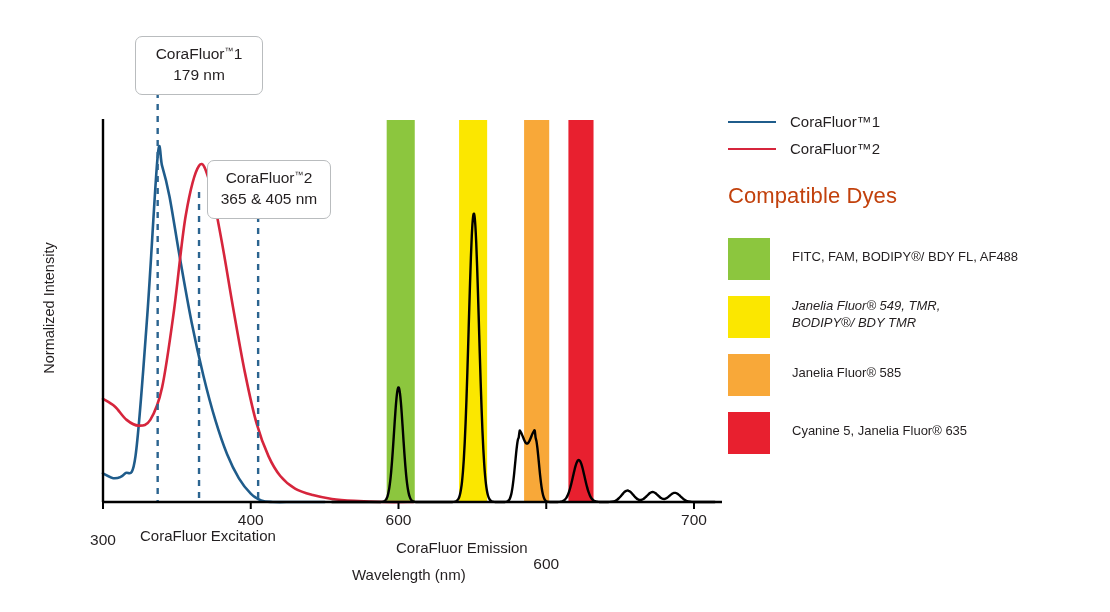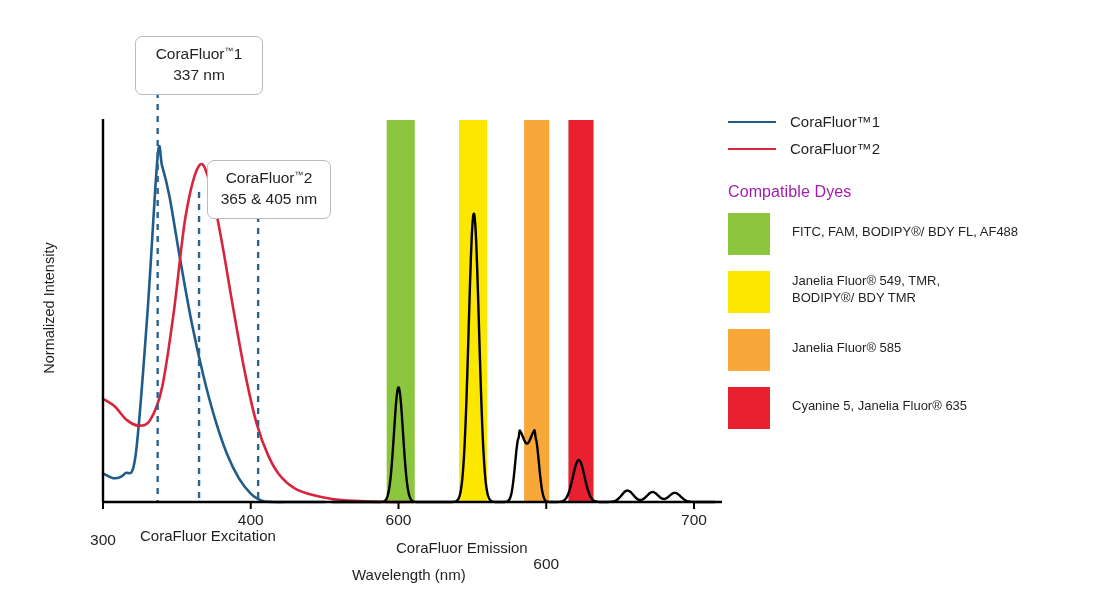--- a/index.html
+++ b/index.html
@@ -94,43 +94,43 @@
     flex: 0 0 auto;
   }
   .line-legend-row .ll-label {
     font-size: 15px;
     color: #231f20;
     white-space: nowrap;
   }
 
   #dyes-heading {
     margin-top: 21px;
-    margin-bottom: 12px;
-    font-size: 16px;
-    color: #a21caf;
+    margin-bottom: 29px;
+    font-size: 22px;
+    color: #c2410c;
     letter-spacing: 0.1px;
   }
   .dye-row {
     display: flex;
     align-items: flex-start;
     margin-bottom: 16px;
   }
   .dye-swatch {
     width: 42px;
     height: 42px;
     flex: 0 0 auto;
     margin-right: 22px;
   }
   .dye-label {
     font-size: 13px;
     line-height: 1.32;
     color: #231f20;
     padding-top: 10px;
   }
-  .dye-row.two-line .dye-label { padding-top: 1px; }
+  .dye-row.two-line .dye-label { padding-top: 1px; font-style: italic; }
   .dye-label .dl-line { display: block; white-space: nowrap; }
 </style>
 </head>
 <body>
 
 <div id="figure">
 
   <svg class="plot-svg" id="plot" viewBox="0 0 1110 612" xmlns="http://www.w3.org/2000/svg">
       <rect x="386.68" y="120" width="28.07249999999999" height="382" fill="#8cc63e"></rect>
       <rect x="459.0775" y="120" width="28.07249999999999" height="382" fill="#fbe700"></rect>
@@ -146,21 +146,21 @@
       <line x1="103" y1="502" x2="722" y2="502" stroke="#000" stroke-width="2.4"></line>
       <line x1="103" y1="502" x2="103" y2="509" stroke="#000" stroke-width="2"></line>
       <line x1="250.75" y1="502" x2="250.75" y2="509" stroke="#000" stroke-width="2"></line>
       <line x1="398.5" y1="502" x2="398.5" y2="509" stroke="#000" stroke-width="2"></line>
       <line x1="546.25" y1="502" x2="546.25" y2="509" stroke="#000" stroke-width="2"></line>
       <line x1="694" y1="502" x2="694" y2="509" stroke="#000" stroke-width="2"></line>
     </svg>
 
   <div class="callout" id="callout-cf1">
     <span class="cl-line"><span>CoraFluor</span><span class="tm">™</span><span>1</span></span>
-    <span class="cl-line">337 nm</span>
+    <span class="cl-line">179 nm</span>
   </div>
 
   <div class="callout" id="callout-cf2">
     <span class="cl-line"><span>CoraFluor</span><span class="tm">™</span><span>2</span></span>
     <span class="cl-line">365 &amp; 405 nm</span>
   </div>
 
   <div id="ylabel">Normalized Intensity</div>
   <div id="xaxis-title">Wavelength (nm)</div>
   <div class="ax-text" id="sub-exc">CoraFluor Excitation</div>

